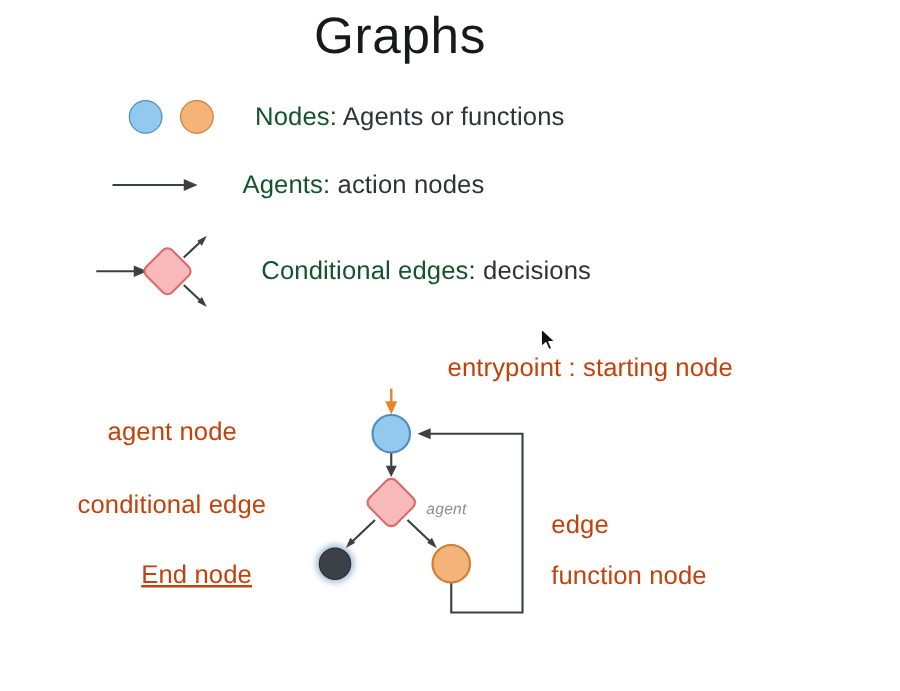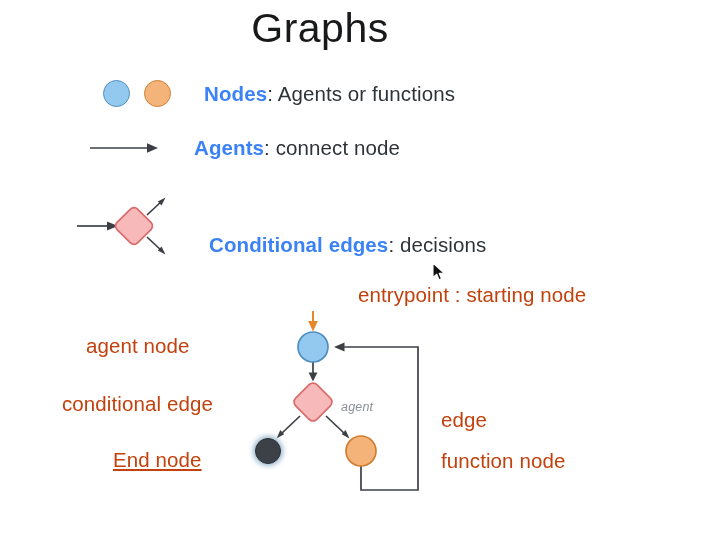--- a/index.html
+++ b/index.html
@@ -45,27 +45,27 @@
     align-items: center;
   }
   .legend-text {
     font-size: 20.5px;
     font-weight: 400;
     color: #2e3338;
     white-space: nowrap;
     letter-spacing: 0.1px;
   }
   .legend-text b {
-    font-weight: 700;
-    color: #3b82f6;
+    font-weight: 400;
+    color: #14532d;
   }
 
   #legend-nodes  { top: 80px;  left: 103px; }
   #legend-edges  { top: 136px; left: 88px; }
-  #legend-cond   { top: 195px; left: 76px; align-items: flex-end; }
+  #legend-cond   { top: 186px; left: 76px; }
 
   .legend-label-nodes { margin-left: 33px; }
   .legend-label-edges { margin-left: 34px; }
   .legend-label-cond  { margin-left: 37px; }
 
   
   .dot {
     border-radius: 50%;
     box-sizing: border-box;
   }
@@ -130,21 +130,21 @@
 </div>
 
 <div class="legend-row" id="legend-edges">
   <span style="display:inline-block;width:72px;height:20px;">
     <svg width="72" height="20" viewBox="0 0 72 20">
       <line x1="2" y1="10" x2="61" y2="10" stroke="#3c4045" stroke-width="1.7"></line>
       <path d="M59 5.2 L70 10 L59 14.8 Z" fill="#3c4045"></path>
     </svg>
   </span>
   <span class="legend-text legend-label-edges">
-    <b>Agents</b><span>: </span><span>connect node</span>
+    <b>Agents</b><span>: </span><span>action nodes</span>
   </span>
 </div>
 
 <div class="legend-row" id="legend-cond">
   <span style="display:inline-block;width:96px;height:62px;">
     <svg width="96" height="62" viewBox="0 0 96 62">
 
       <line x1="1" y1="31" x2="33" y2="31" stroke="#3c4045" stroke-width="1.7"></line>
       <path d="M31 26.4 L42 31 L31 35.6 Z" fill="#3c4045"></path>
 

